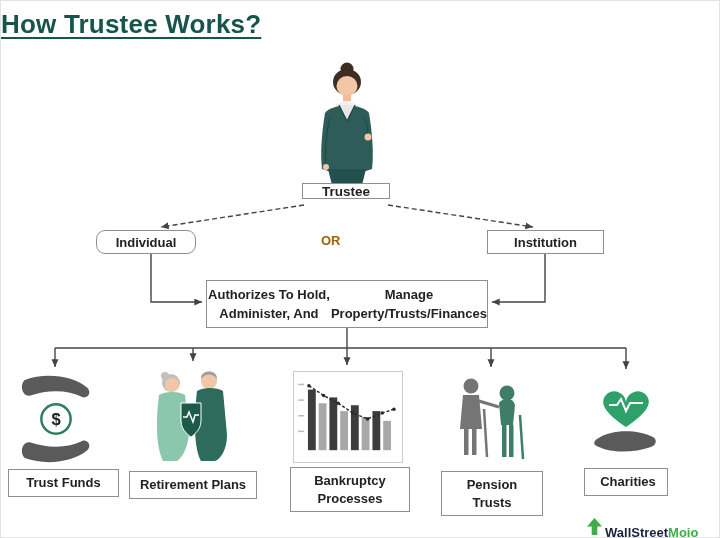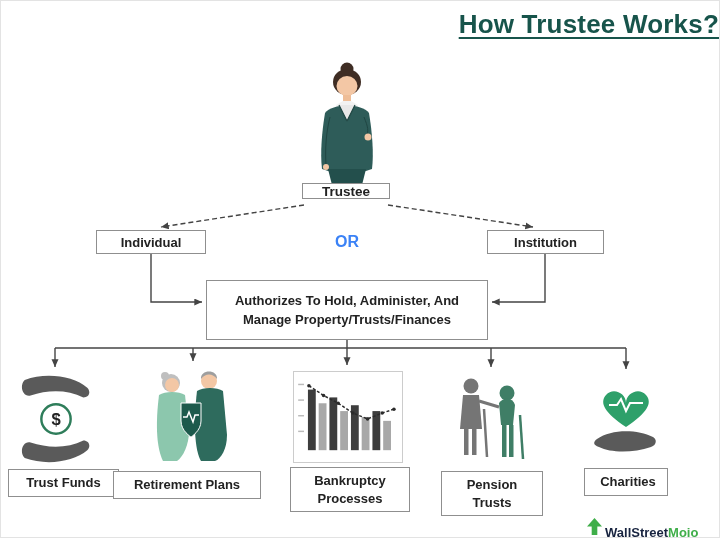--- a/index.html
+++ b/index.html
@@ -2,53 +2,52 @@
 <html><head>
 <meta charset="utf-8">
 <style>
   * { margin:0; padding:0; box-sizing:border-box; }
   body { background:#fff; font-family:"Liberation Sans", sans-serif; }
   .canvas {
     position:relative; width:720px; height:538px; background:#ffffff;
     border:1px solid #e3e3e3; overflow:hidden;
   }
   .title {
-    position:absolute; top:8px; left:0; right:0; text-align:right;
+    position:absolute; top:8px; left:0; right:0; text-align:left;
     font-size:26px; font-weight:800; color:#17544b;
     text-decoration:underline; text-underline-offset:4px;
     letter-spacing:0.2px;
-    padding-left:18px;
   }
   .connectors { position:absolute; left:0; top:0; pointer-events:none; }
   .box {
     position:absolute; background:#fff; border:1px solid #8f8f8f;
     display:flex; align-items:center; justify-content:center;
     font-weight:bold; font-size:13px; color:#222; text-align:center;
   }
   .box-trustee     { left:301px; top:182px; width:88px;  height:16px; font-size:13.5px; }
-  .box-individual  { left:95px;  top:229px; width:110px; height:24px; }
+  .box-individual  { left:95px;  top:229px; width:100px; height:24px;border-radius:9px; }
   .box-institution { left:486px; top:229px; width:117px; height:24px; }
   .or-label {
-    position:absolute; left:320px; top:232px; width:52px; text-align:center;
-    font-weight:bold; font-size:16px; color:#3b82f6;
+    position:absolute; left:320px; top:232px; width:52px; 
+    font-weight:bold; font-size:13px; color:#a16207;
   }
   .box-authorizes {
-    left:205px; top:279px; width:282px; height:60px;
-    flex-direction:column; line-height:1.5; font-size:13px;
+    left:205px; top:279px; width:282px; height:48px;
+    flex-direction:row; line-height:1.5; font-size:13px;
   }
   .person { position:absolute; left:291px; top:60px; }
   .leaf-icon { position:absolute; }
   .chart-panel { border:1px solid #cccccc; background:#fff; }
   .leaf-label {
     position:absolute; background:#fff; border:1px solid #8f8f8f;
     font-weight:bold; font-size:13px; color:#222; text-align:center;
     padding:4px 4px; line-height:1.35;
   }
   .label-trust     { left:7px;   top:468px; width:111px;  }
-  .label-retire    { left:112px; top:470px; width:148px; }
+  .label-retire    { left:128px; top:470px; width:128px; }
   .label-bankrupt  { left:289px; top:466px; width:120px; }
   .label-pension   { left:440px; top:470px; width:102px; }
   .label-charities { left:583px; top:467px; width:84px;padding-left:8px;  }
   .brand {
     position:absolute; left:586px; top:512px; display:flex;
     align-items:center; gap:3px;
   }
   .brand-text { font-size:13px; font-weight:bold;margin-top:12px; }
   .brand-primary { color:#17233f; }
   .brand-secondary { color:#3fae49; }

